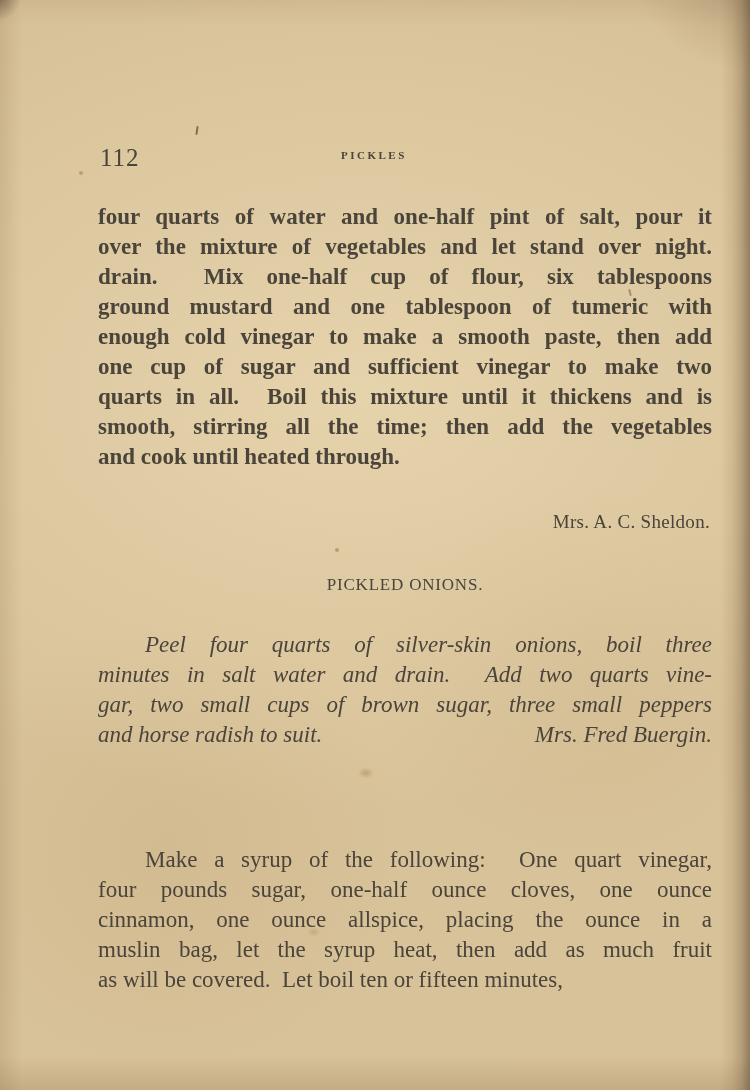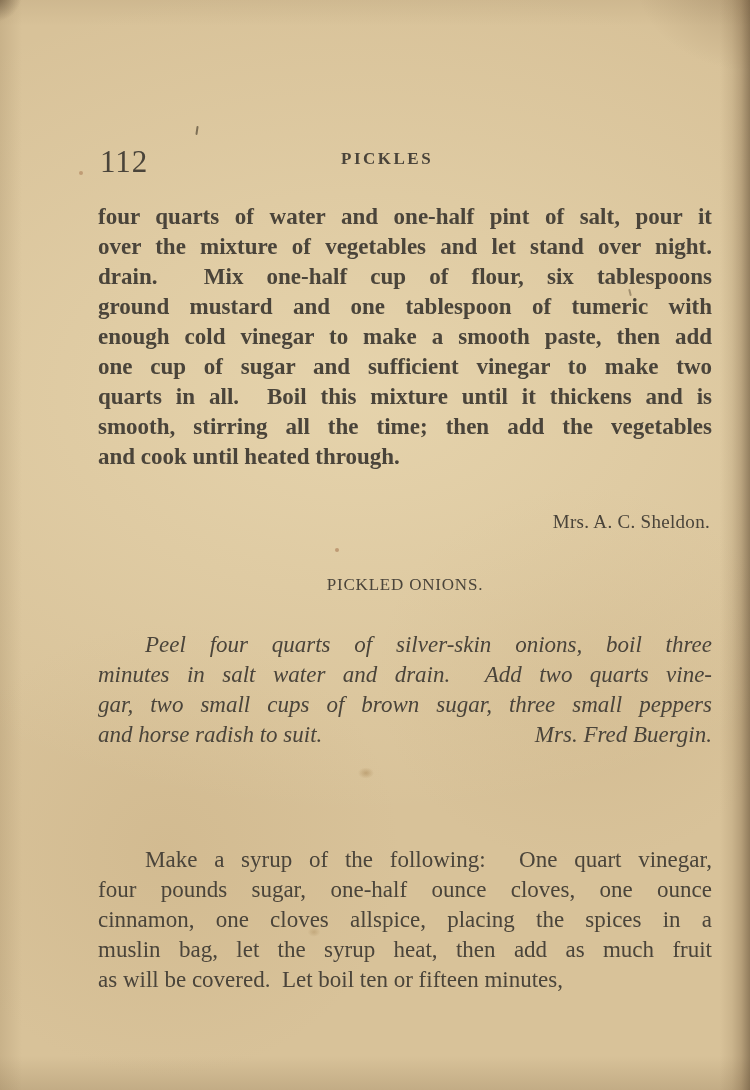--- a/index.html
+++ b/index.html
@@ -17,25 +17,25 @@
       linear-gradient(to right, rgba(120,95,60,0.16) 0px, rgba(120,95,60,0) 22px),
       linear-gradient(to top, rgba(108,84,54,0.20) 0px, rgba(108,84,54,0) 34px),
       linear-gradient(to bottom, rgba(120,95,60,0.10) 0px, rgba(120,95,60,0) 26px),
       radial-gradient(120% 55% at 48% 36%, rgba(248,235,198,0.42) 0%, rgba(248,235,198,0) 70%),
       radial-gradient(45% 30% at 22% 78%, rgba(176,144,96,0.14), rgba(176,144,96,0) 70%),
       radial-gradient(40% 25% at 78% 62%, rgba(176,144,96,0.12), rgba(176,144,96,0) 70%);
     color:#4a443a;
   }
   .pageno{
     position:absolute;top:144px;left:100px;
-    font-size:31px;letter-spacing:1px;
+    font-size:25px;letter-spacing:1px;
   }
   .runhead{
     position:absolute;top:149px;left:341px;
-    font-size:17px;font-weight:bold;letter-spacing:2.5px;
+    font-size:11px;font-weight:bold;letter-spacing:2.5px;
   }
   .para{position:absolute;left:98px;width:614px;font-size:23px;line-height:30px;}
   .para1{top:202px;font-weight:bold;}
   .para2{top:630px;font-style:italic;}
   .para3{top:845px;}
   .jl{text-align:justify;text-align-last:justify;}
   .ll{text-align:left;}
   .indent{padding-left:47px;}
   .split{display:flex;justify-content:space-between;}
   .attr{
@@ -89,21 +89,21 @@
     <div class="split">
       <span>and horse radish to suit.</span>
       <span>Mrs. Fred Buergin.</span>
     </div>
   </div>
 
 
   <div class="para para3">
     <div class="jl indent">Make a syrup of the following:&nbsp; One quart vinegar,</div>
     <div class="jl">four pounds sugar, one-half ounce cloves, one ounce</div>
-    <div class="jl">cinnamon, one cloves allspice, placing the spices in a</div>
+    <div class="jl">cinnamon, one ounce allspice, placing the ounce in a</div>
     <div class="jl">muslin bag, let the syrup heat, then add as much fruit</div>
     <div class="ll">as will be covered.&nbsp; Let boil ten or fifteen minutes,</div>
   </div>
 
   <div class="artifact tick1"></div>
   <div class="artifact tick2"></div>
   <div class="artifact speck1"></div>
   <div class="artifact speck2"></div>
   <div class="artifact stain1"></div>
   <div class="artifact stain2"></div>

